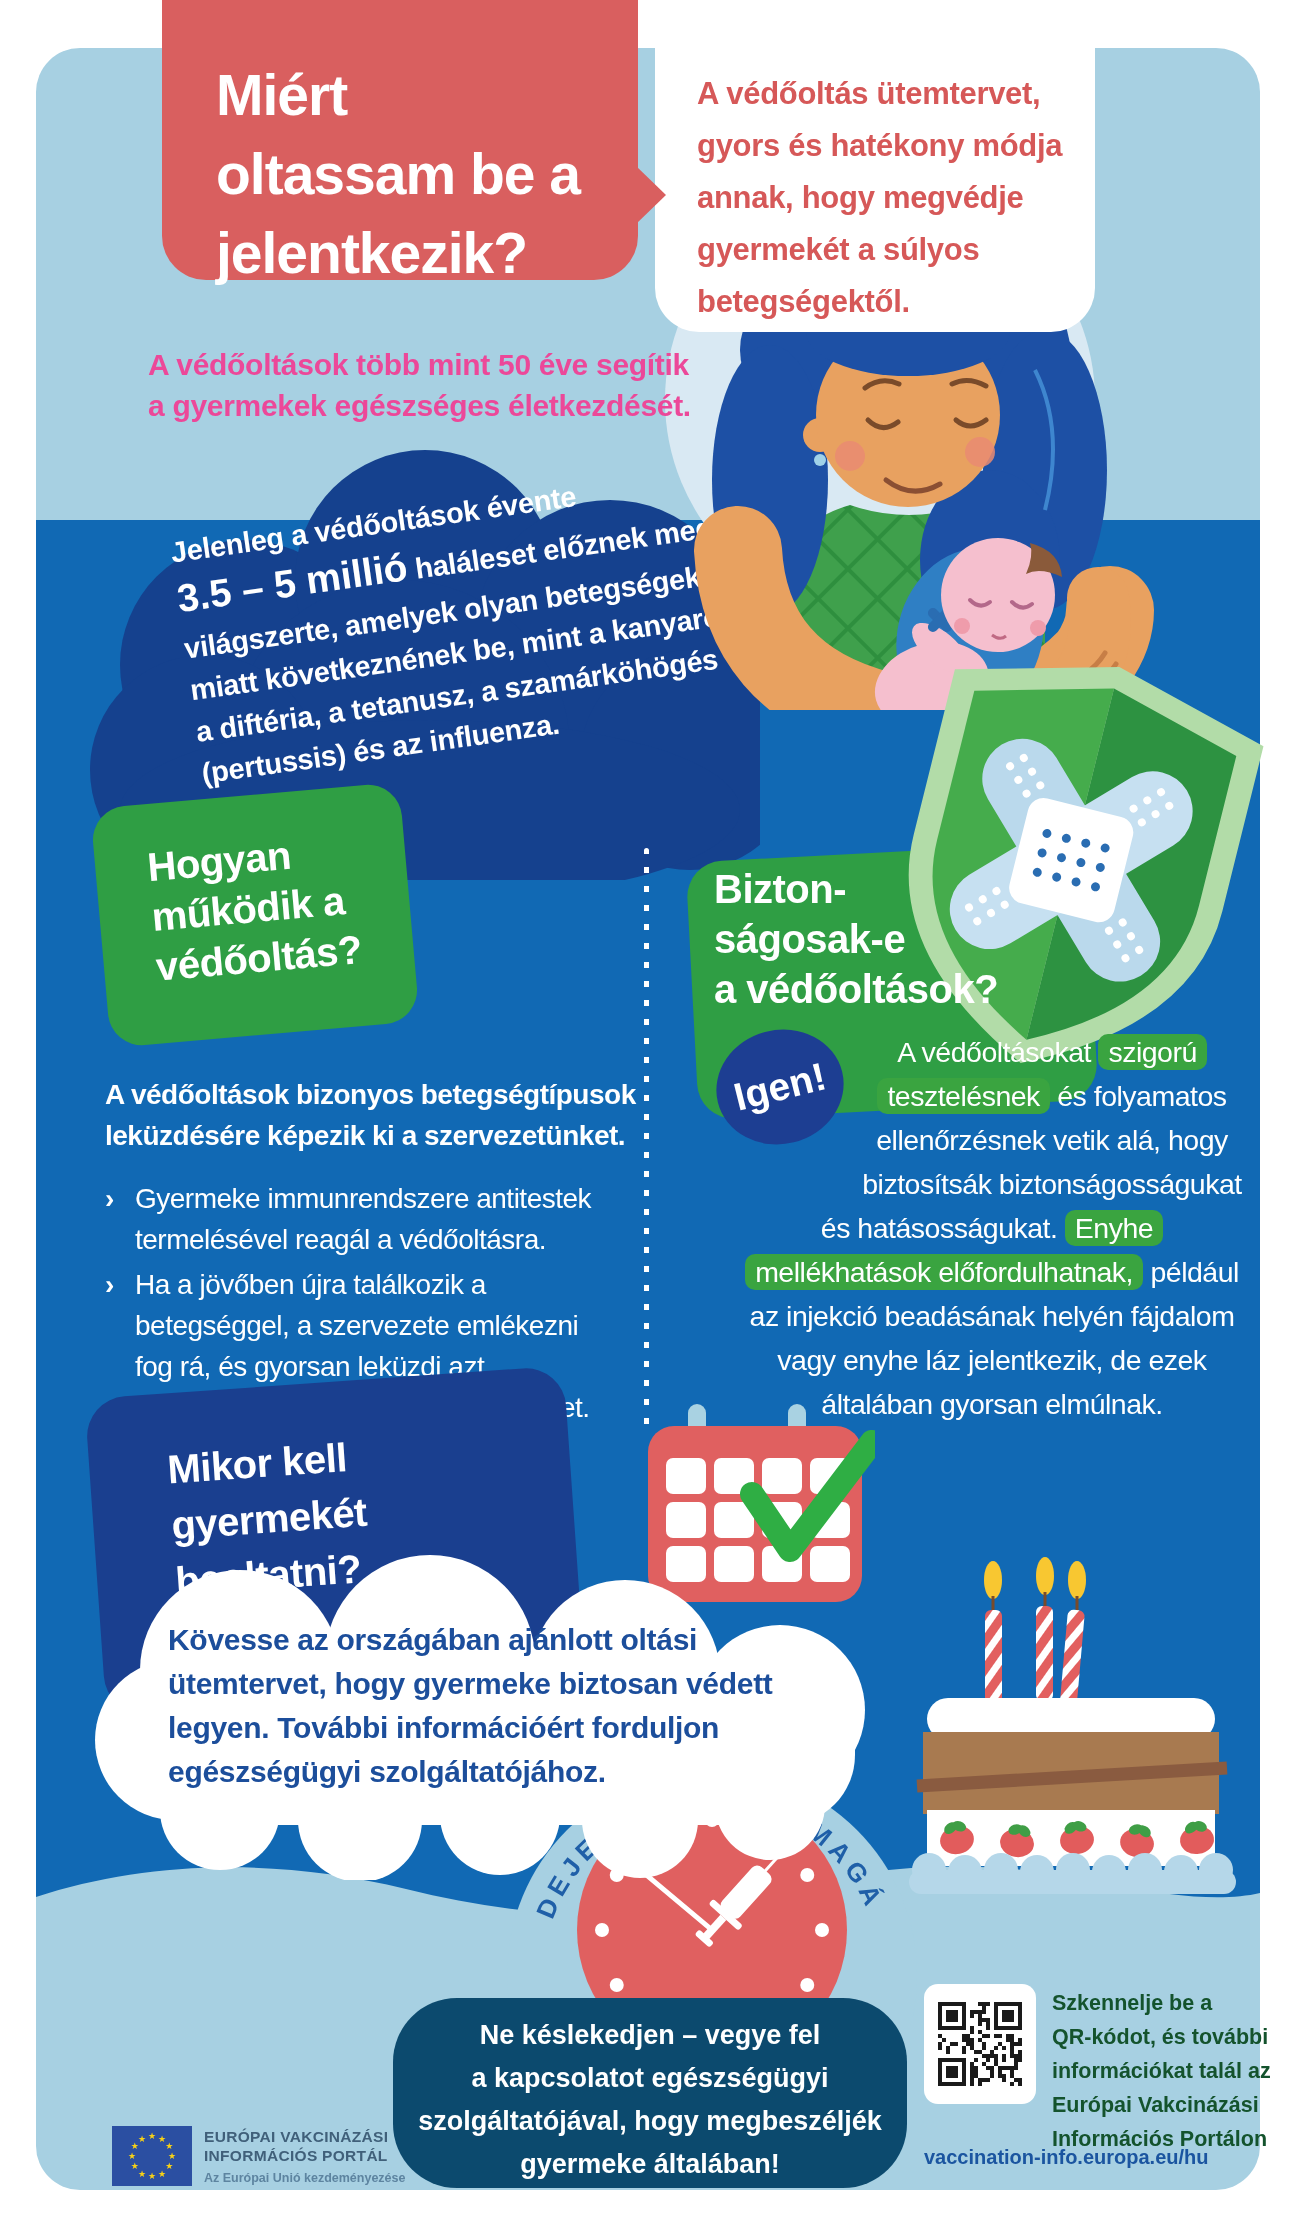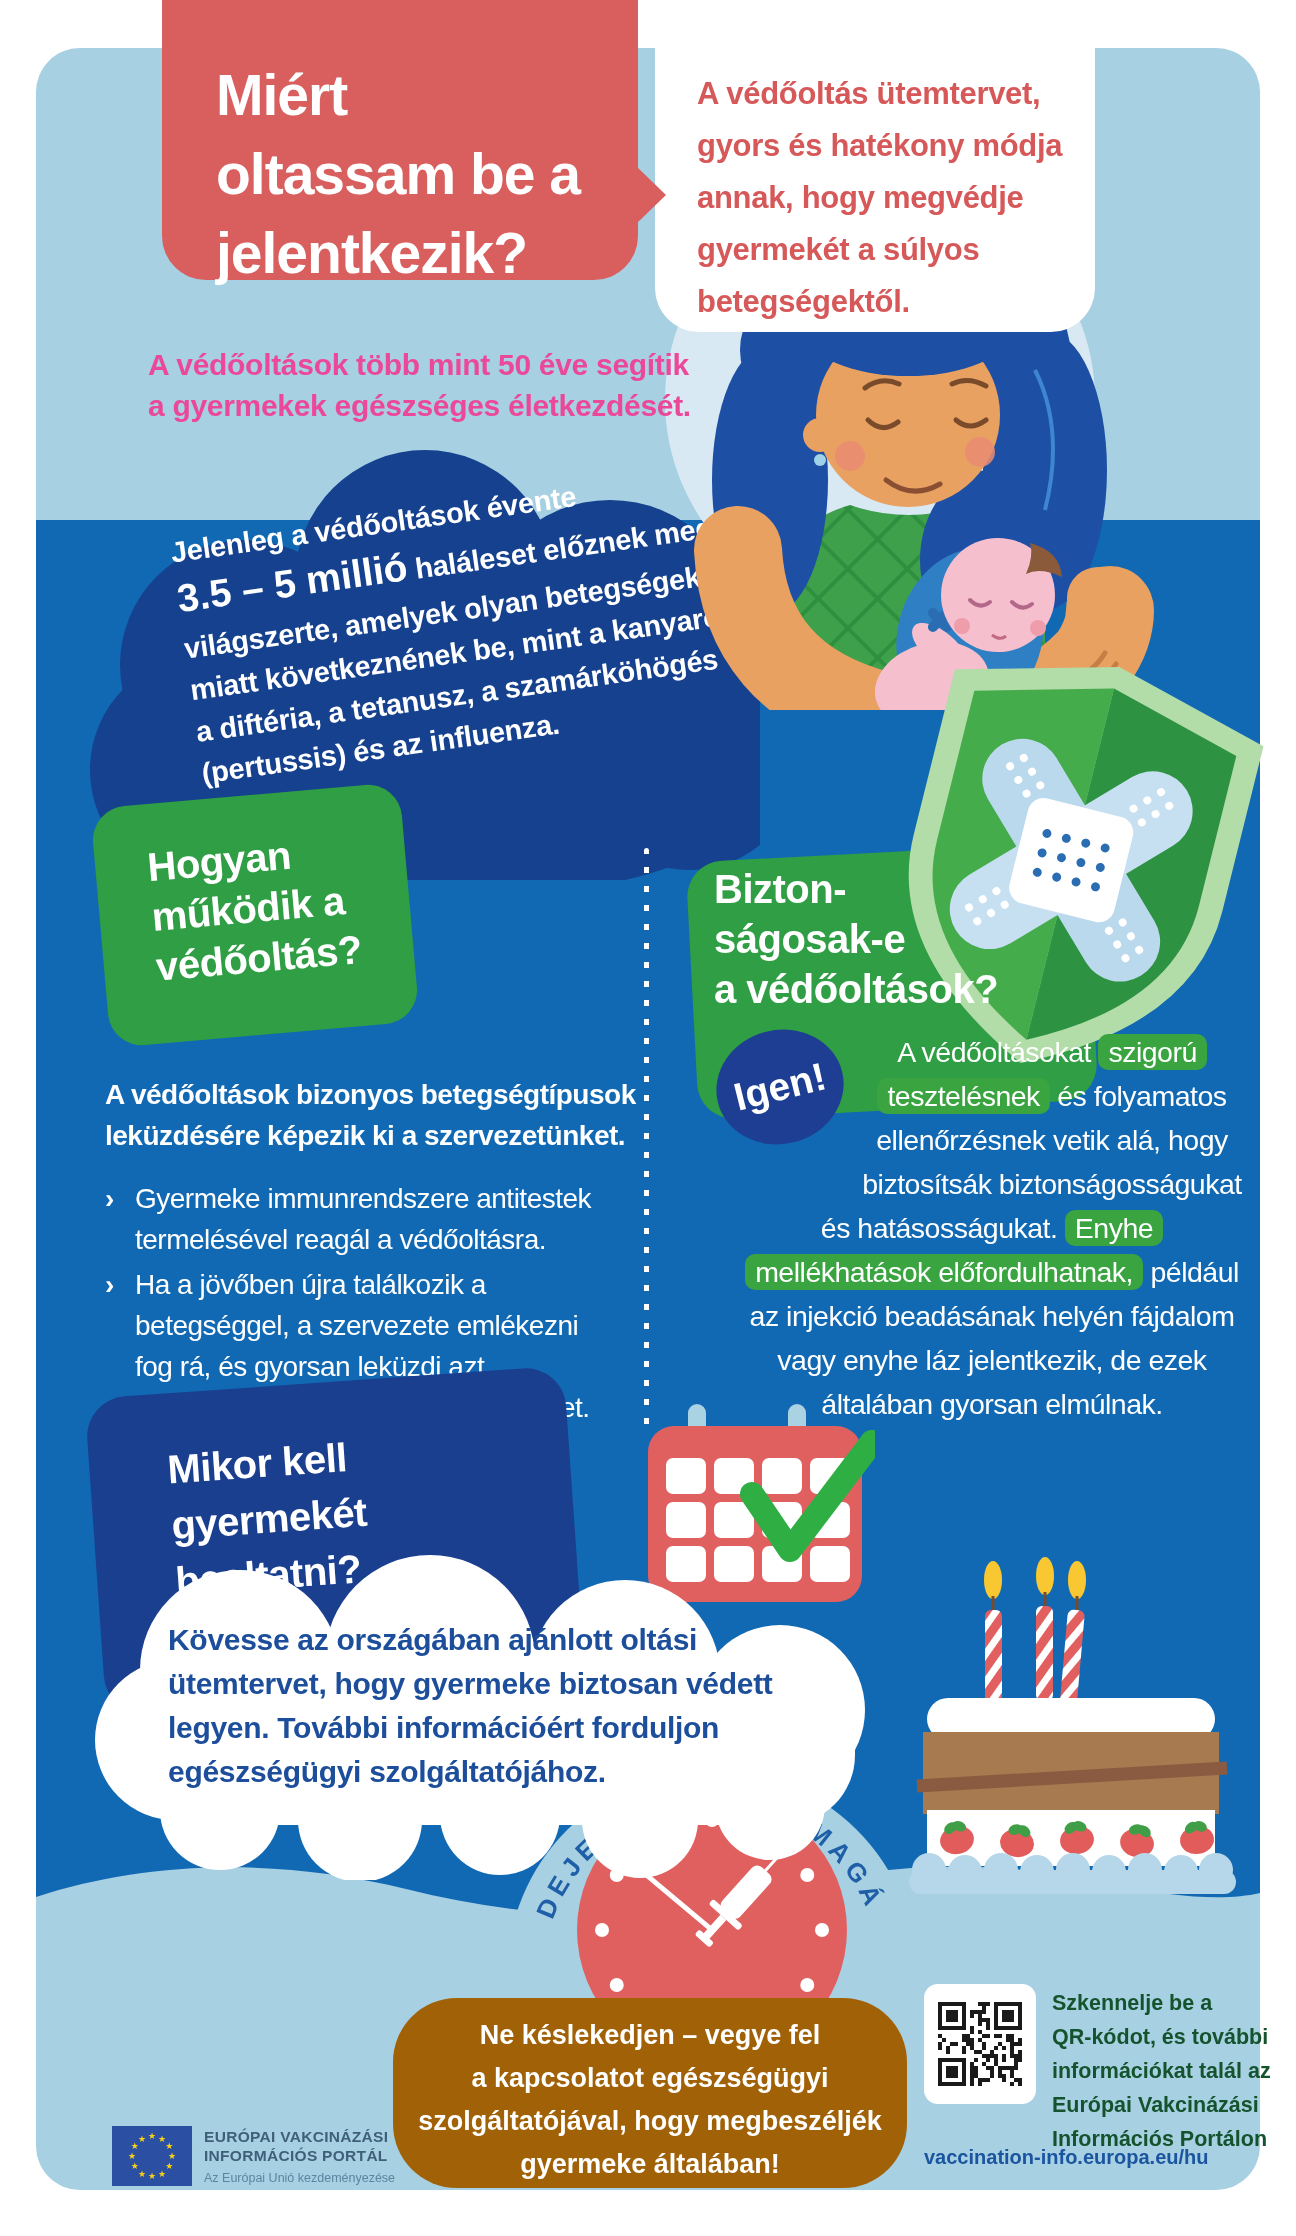--- a/index.html
+++ b/index.html
@@ -53,27 +53,27 @@
   .when-box{left:95px;top:1382px;width:480px;height:318px;background:#1a3f8f;border-radius:40px;
             transform:rotate(-4deg);z-index:16;}
   .when-box .bt{padding:48px 0 0 78px;color:#fff;font-weight:bold;font-size:40px;line-height:56px;letter-spacing:-0.5px;}
   .calendar{left:640px;top:1398px;width:235px;height:215px;z-index:22;}
   .cloud2{left:80px;top:1520px;width:830px;height:360px;z-index:24;}
   .schedule-text{left:168px;top:1618px;color:#1c4e9b;font-weight:600;font-size:30px;line-height:44px;
                  letter-spacing:-0.3px;z-index:25;}
   .cake{left:905px;top:1540px;width:335px;height:355px;z-index:22;}
   
   .badge{left:495px;top:1765px;width:440px;height:430px;z-index:23;}
-  .cta{left:393px;top:1998px;width:514px;height:190px;background:#a16207;border-radius:64px;z-index:30;
+  .cta{left:393px;top:1998px;width:514px;height:190px;background:#0c4a6e;border-radius:64px;z-index:30;
        color:#fff;font-weight:bold;font-size:27px;line-height:43px;text-align:center;padding-top:16px;box-sizing:border-box;}
   
   .euflag{left:112px;top:2126px;width:80px;height:60px;z-index:30;}
   .eu-text{left:204px;top:2127px;color:#40607a;z-index:30;}
   .eu-text .l{font-size:15.5px;font-weight:700;line-height:19px;letter-spacing:0.3px;}
-  .eu-text .s{font-size:12.5px;color:#5d84a0;margin-top:6px;font-weight:400;}
+  .eu-text .s{font-size:12.5px;color:#5d84a0;margin-top:6px;font-weight:700;}
   .qr-tile{left:924px;top:1984px;width:112px;height:120px;background:#fff;border-radius:14px;z-index:30;}
   .qr-caption{left:1052px;top:1986px;color:#14532d;font-weight:600;font-size:21.5px;line-height:34px;z-index:30;}
   .url{left:924px;top:2146px;color:#1b55a0;font-weight:bold;font-size:20px;z-index:30;}
 </style>
 </head>
 <body>
 
 <div class="page">
 
   <div class="abs panel"></div>

